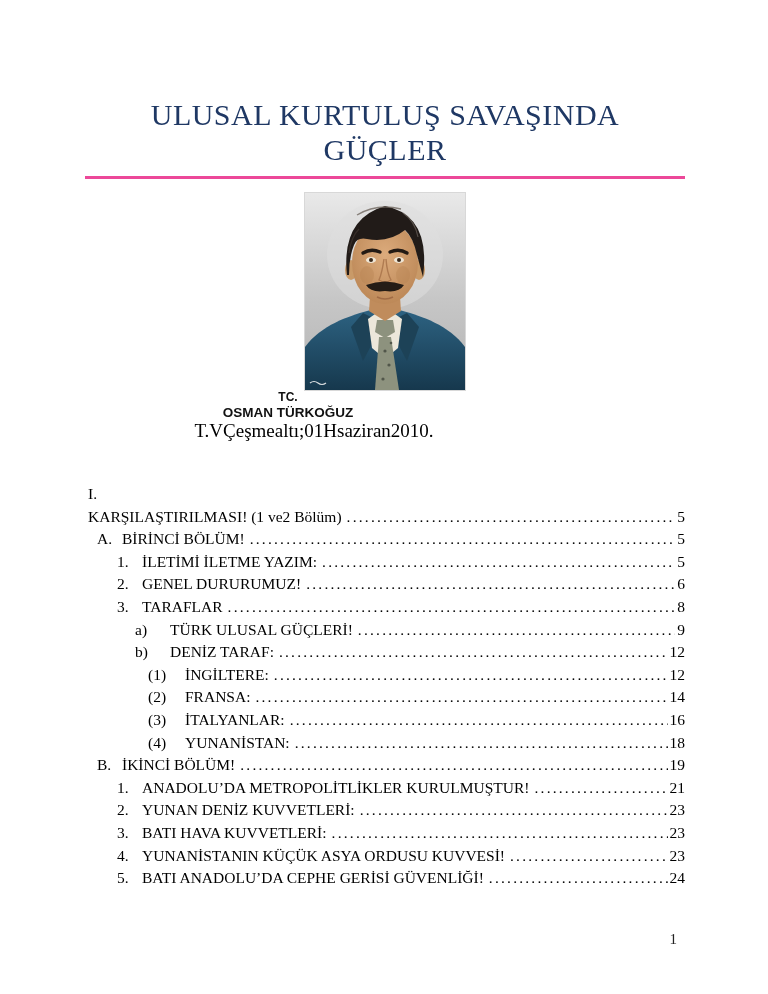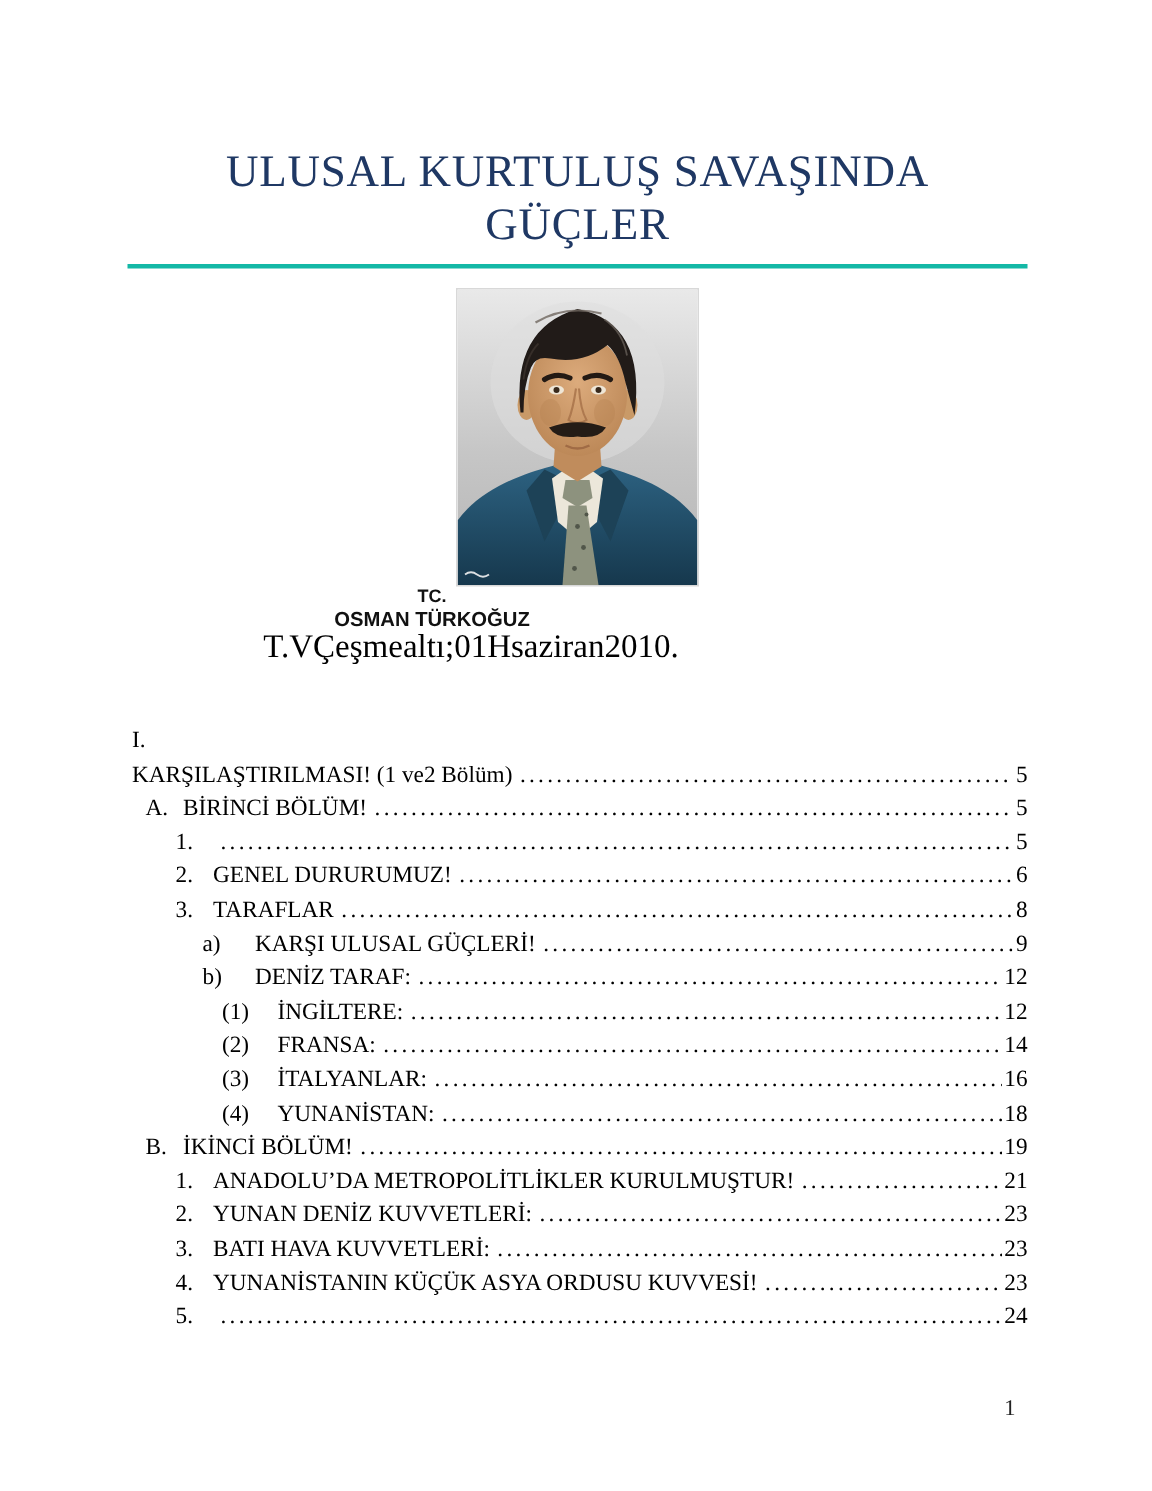--- a/index.html
+++ b/index.html
@@ -7,21 +7,21 @@
     width:768px;height:994px;background:#ffffff;
     font-family:"Liberation Serif", serif;
     -webkit-font-smoothing:antialiased;
   }
   .page{position:relative;width:768px;height:994px;background:#fff;overflow:hidden;}
 
   
   .title-block{
     position:absolute;left:85px;right:83px;top:97px;
     text-align:center;
-    border-bottom:3px solid #14b8a6;
+    border-bottom:3px solid #ec4899;
     padding-bottom:9px;
   }
   .title-block h1{
     margin:0;font-weight:normal;
     font-family:"Liberation Serif", serif;
     font-size:30px;line-height:35px;letter-spacing:.5px;
     color:#1f3864;
   }
 
   
@@ -43,21 +43,21 @@
     font-size:13.5px;line-height:16px;color:#111;
     transform:translateX(-26px);
   }
   .cap-email-row{line-height:16px;}
   .cap-email{
     font-family:"Liberation Sans", sans-serif;font-weight:bold;
     font-size:13.5px;color:#1d3fd6;text-decoration:underline;cursor:pointer;
   }
   .cap-date{
     font-family:"Liberation Serif", serif;
-    font-size:22px;line-height:19px;color:#000;
+    font-size:19px;line-height:19px;color:#000;
   }
 
   
   .toc{position:absolute;left:88px;top:483px;width:597px;font-size:15.5px;color:#000;}
   .toc-row{display:flex;align-items:baseline;line-height:22.6px;white-space:nowrap;cursor:pointer;}
   .toc-marker{flex:0 0 auto;}
   .toc-label{flex:0 0 auto;}
   .toc-dots{flex:1 1 auto;overflow:hidden;margin:0 2px 0 5px;}
   .toc-dots::after{
     content:"........................................................................................................................................................................................................";
@@ -167,38 +167,39 @@
         <span class="toc-page">5</span>
       </div>
       <div class="toc-row lv-A">
         <span class="toc-marker">A.</span>
         <span class="toc-label">BİRİNCİ BÖLÜM!</span>
         <span class="toc-dots"></span>
         <span class="toc-page">5</span>
       </div>
       <div class="toc-row lv-1">
         <span class="toc-marker">1.</span>
+        <span class="toc-label">İLETİMİ İLETME YAZIM:</span>
         <span class="toc-dots"></span>
         <span class="toc-page">5</span>
       </div>
       <div class="toc-row lv-1">
         <span class="toc-marker">2.</span>
         <span class="toc-label">GENEL DURURUMUZ!</span>
         <span class="toc-dots"></span>
         <span class="toc-page">6</span>
       </div>
       <div class="toc-row lv-1">
         <span class="toc-marker">3.</span>
         <span class="toc-label">TARAFLAR</span>
         <span class="toc-dots"></span>
         <span class="toc-page">8</span>
       </div>
       <div class="toc-row lv-a">
         <span class="toc-marker">a)</span>
-        <span class="toc-label">KARŞI ULUSAL GÜÇLERİ!</span>
+        <span class="toc-label">TÜRK ULUSAL GÜÇLERİ!</span>
         <span class="toc-dots"></span>
         <span class="toc-page">9</span>
       </div>
       <div class="toc-row lv-a">
         <span class="toc-marker">b)</span>
         <span class="toc-label">DENİZ TARAF:</span>
         <span class="toc-dots"></span>
         <span class="toc-page">12</span>
       </div>
       <div class="toc-row lv-p">
@@ -250,20 +251,21 @@
         <span class="toc-page">23</span>
       </div>
       <div class="toc-row lv-1">
         <span class="toc-marker">4.</span>
         <span class="toc-label">YUNANİSTANIN KÜÇÜK ASYA ORDUSU KUVVESİ!</span>
         <span class="toc-dots"></span>
         <span class="toc-page">23</span>
       </div>
       <div class="toc-row lv-1">
         <span class="toc-marker">5.</span>
+        <span class="toc-label">BATI ANADOLU’DA CEPHE GERİSİ GÜVENLİĞİ!</span>
         <span class="toc-dots"></span>
         <span class="toc-page">24</span>
       </div>
     </nav>
 
   <div class="page-number">1</div>
 
 </div>
 
 </body></html>

